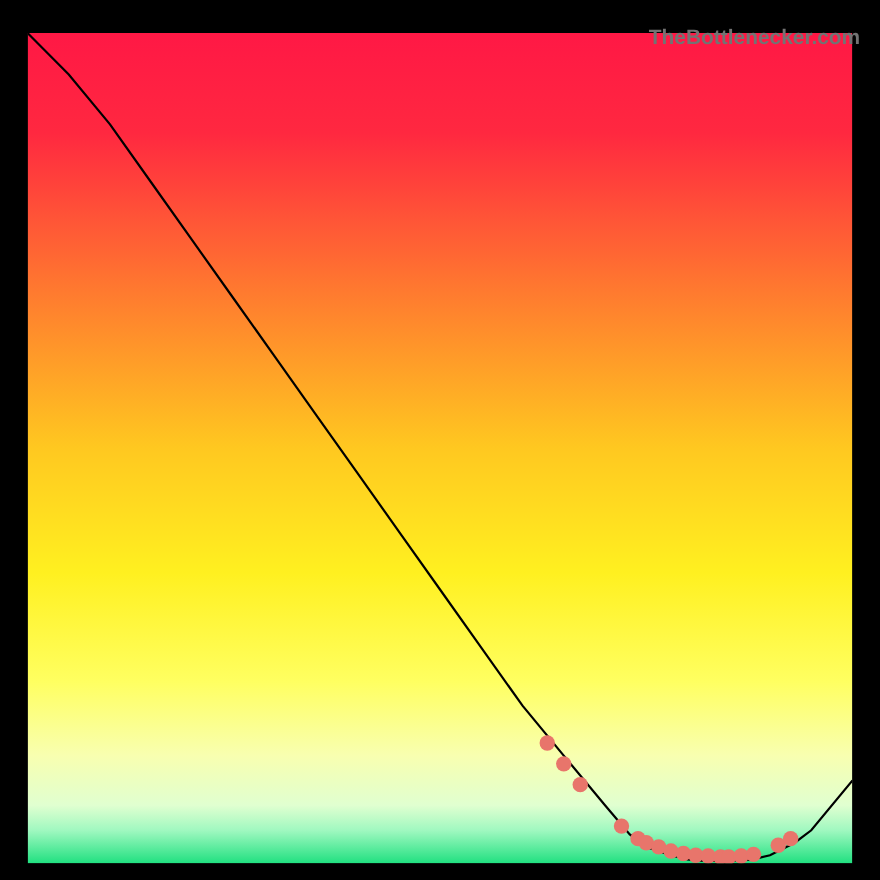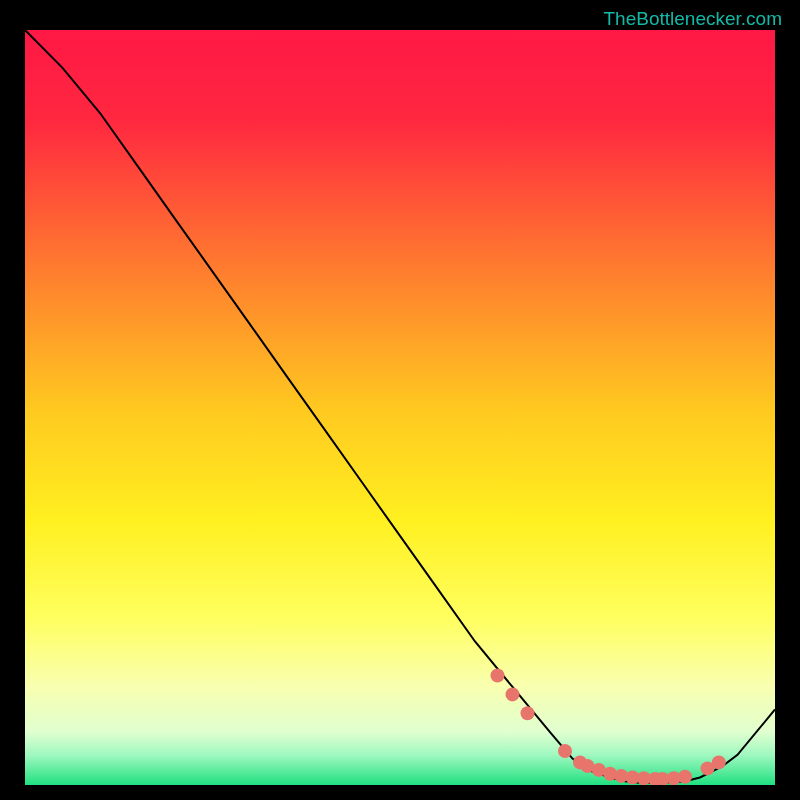--- a/index.html
+++ b/index.html
@@ -9,25 +9,25 @@
     }
     body {
       width: 800px;
       height: 800px;
       background: #000;
       position: relative;
       font-family: Arial, sans-serif;
     }
     .watermark {
       position: absolute;
-      top: 8px;
+      top: 24px;
       right: 18px;
-      color: #14b8a6;
+      color: #737373;
       font-size: 19px;
-      font-weight: normal;
+      font-weight: bold;
       z-index: 10;
     }
     .chart-container {
       position: absolute;
       top: 30px;
       left: 25px;
       width: 750px;
       height: 755px;
       overflow: hidden;
     }

